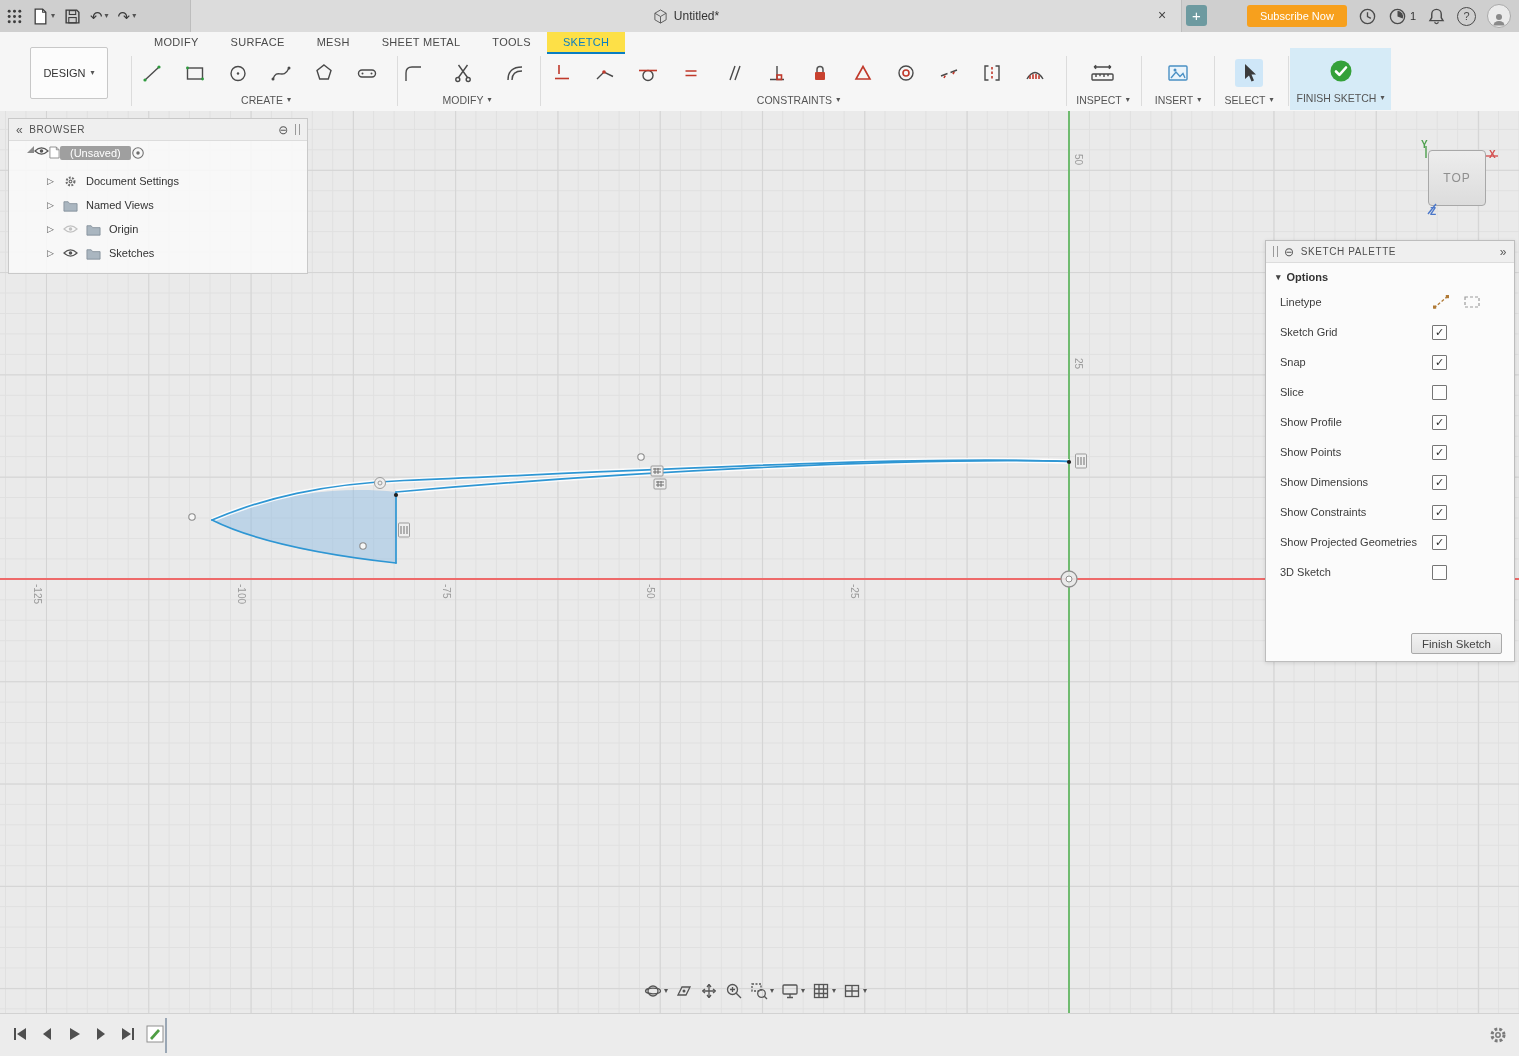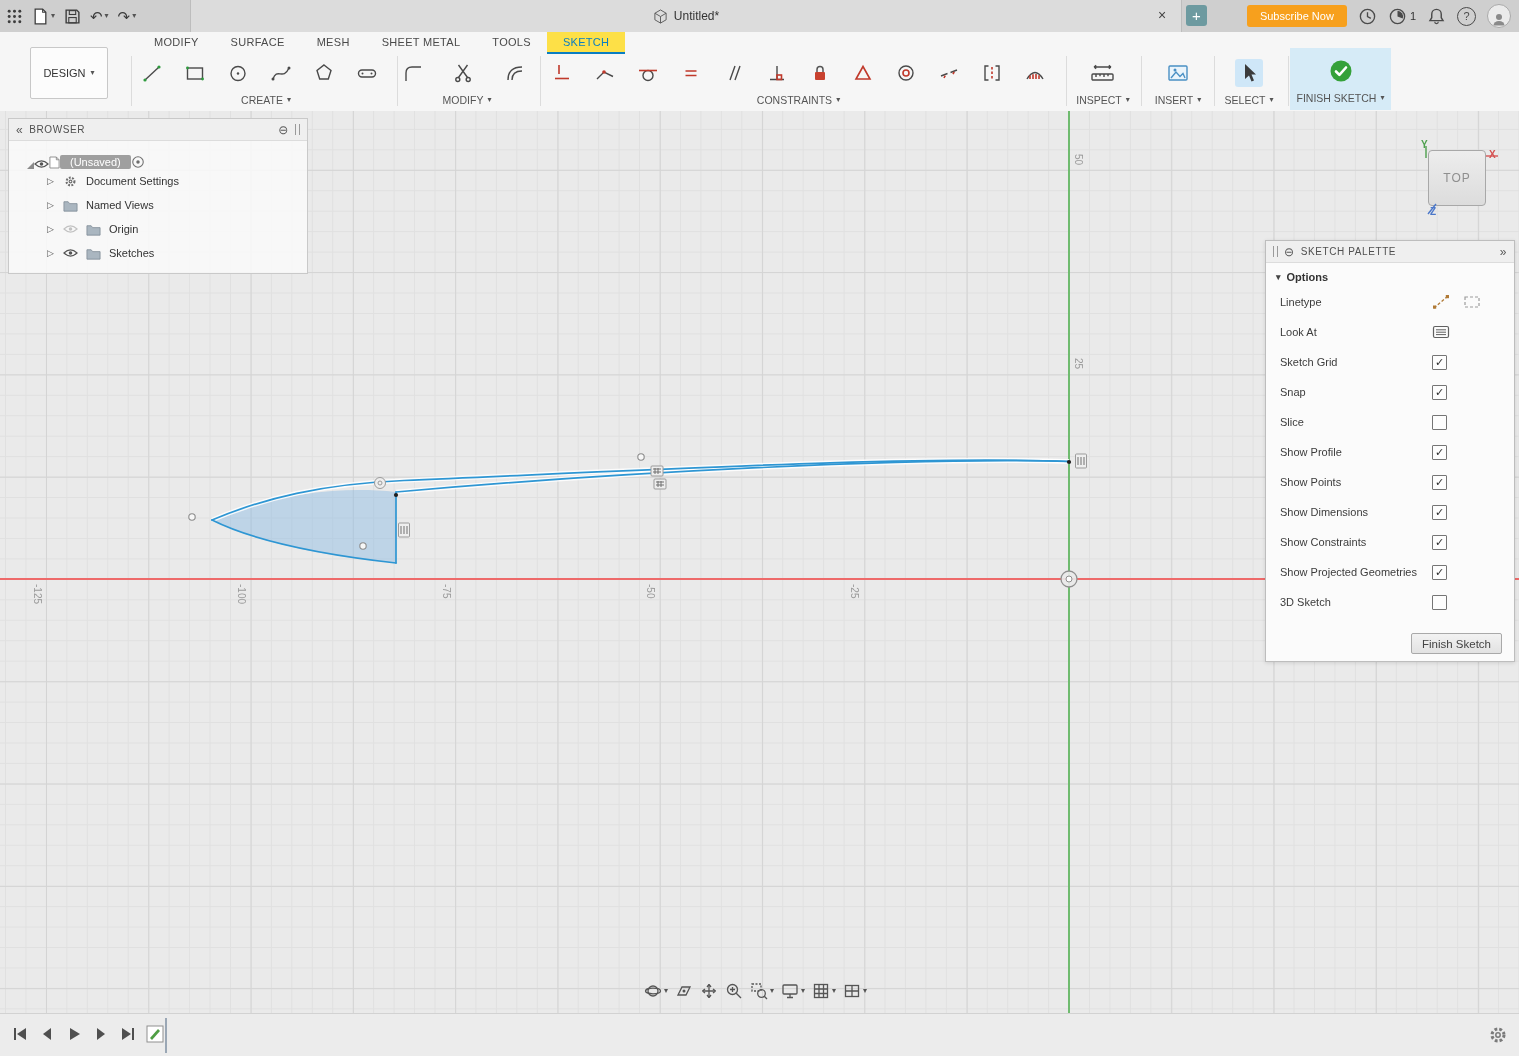--- a/index.html
+++ b/index.html
@@ -78,21 +78,21 @@
 
   
   .browser{position:absolute;left:8px;top:118px;width:298px;background:rgba(249,249,249,0.88);
            border:1px solid #c9c9c9;}
   .phead{height:21px;background:#efefef;border-bottom:1px solid #dcdcdc;display:flex;align-items:center;
          gap:6px;padding:0 7px;font-size:10px;color:#4f4f4f;letter-spacing:.6px;}
   .phead .title{flex:1}
   .hicon{font-size:12px;color:#5a5a5a;line-height:1}
   .gripv{width:3px;height:11px;border-left:1px solid #9a9a9a;border-right:1px solid #9a9a9a;}
   .btree{padding:5px 0 8px;}
-  .b1row{display:flex;align-items:flex-end;gap:0;height:23px;padding-left:18px;}
+  .b1row{display:flex;align-items:flex-start;gap:0;height:23px;padding-left:18px;}
   .tri-marker{width:0;height:0;border-left:7px solid transparent;border-bottom:7px solid #8b8b8b;}
   .beye svg{width:15px;height:10px}
   .fico svg{width:15px;height:13px}
   .pill{background:#9f9f9f;color:#fff;font-size:11px;padding:1px 10px;border-radius:2px;}
   .target svg{width:14px;height:14px}
   .brow{display:flex;align-items:center;gap:8px;height:24px;padding-left:38px;font-size:11px;color:#333;}
   .disc{font-size:9px;color:#555;width:8px}
   .blbl{white-space:nowrap}
 
   
@@ -642,31 +642,20 @@
               </svg>
             </span>
             <span class="pic">
               <svg viewBox="0 0 18 16">
                 <rect x="2" y="3" width="14" height="10" fill="none" stroke="#9c9c9c" stroke-width="1.2" stroke-dasharray="3 2"></rect>
               </svg>
             </span>
           </span>
         </div>
         <div class="prow">
-          <span class="plbl">Look At</span>
-          <span class="pctl">
-            <span class="pic">
-              <svg viewBox="0 0 18 14">
-                <rect x="1.5" y="1.5" width="15" height="11" rx="1.5" fill="none" stroke="#606060" stroke-width="1.2"></rect>
-                <path d="M4,4.8 H14 M4,7.2 H14 M4,9.6 H14" stroke="#606060" stroke-width="1" fill="none"></path>
-              </svg>
-            </span>
-          </span>
-        </div>
-        <div class="prow">
           <span class="plbl">Sketch Grid</span>
           <span class="pctl">
             <span class="cb on">✓</span>
           </span>
         </div>
         <div class="prow">
           <span class="plbl">Snap</span>
           <span class="pctl">
             <span class="cb on">✓</span>
           </span>

